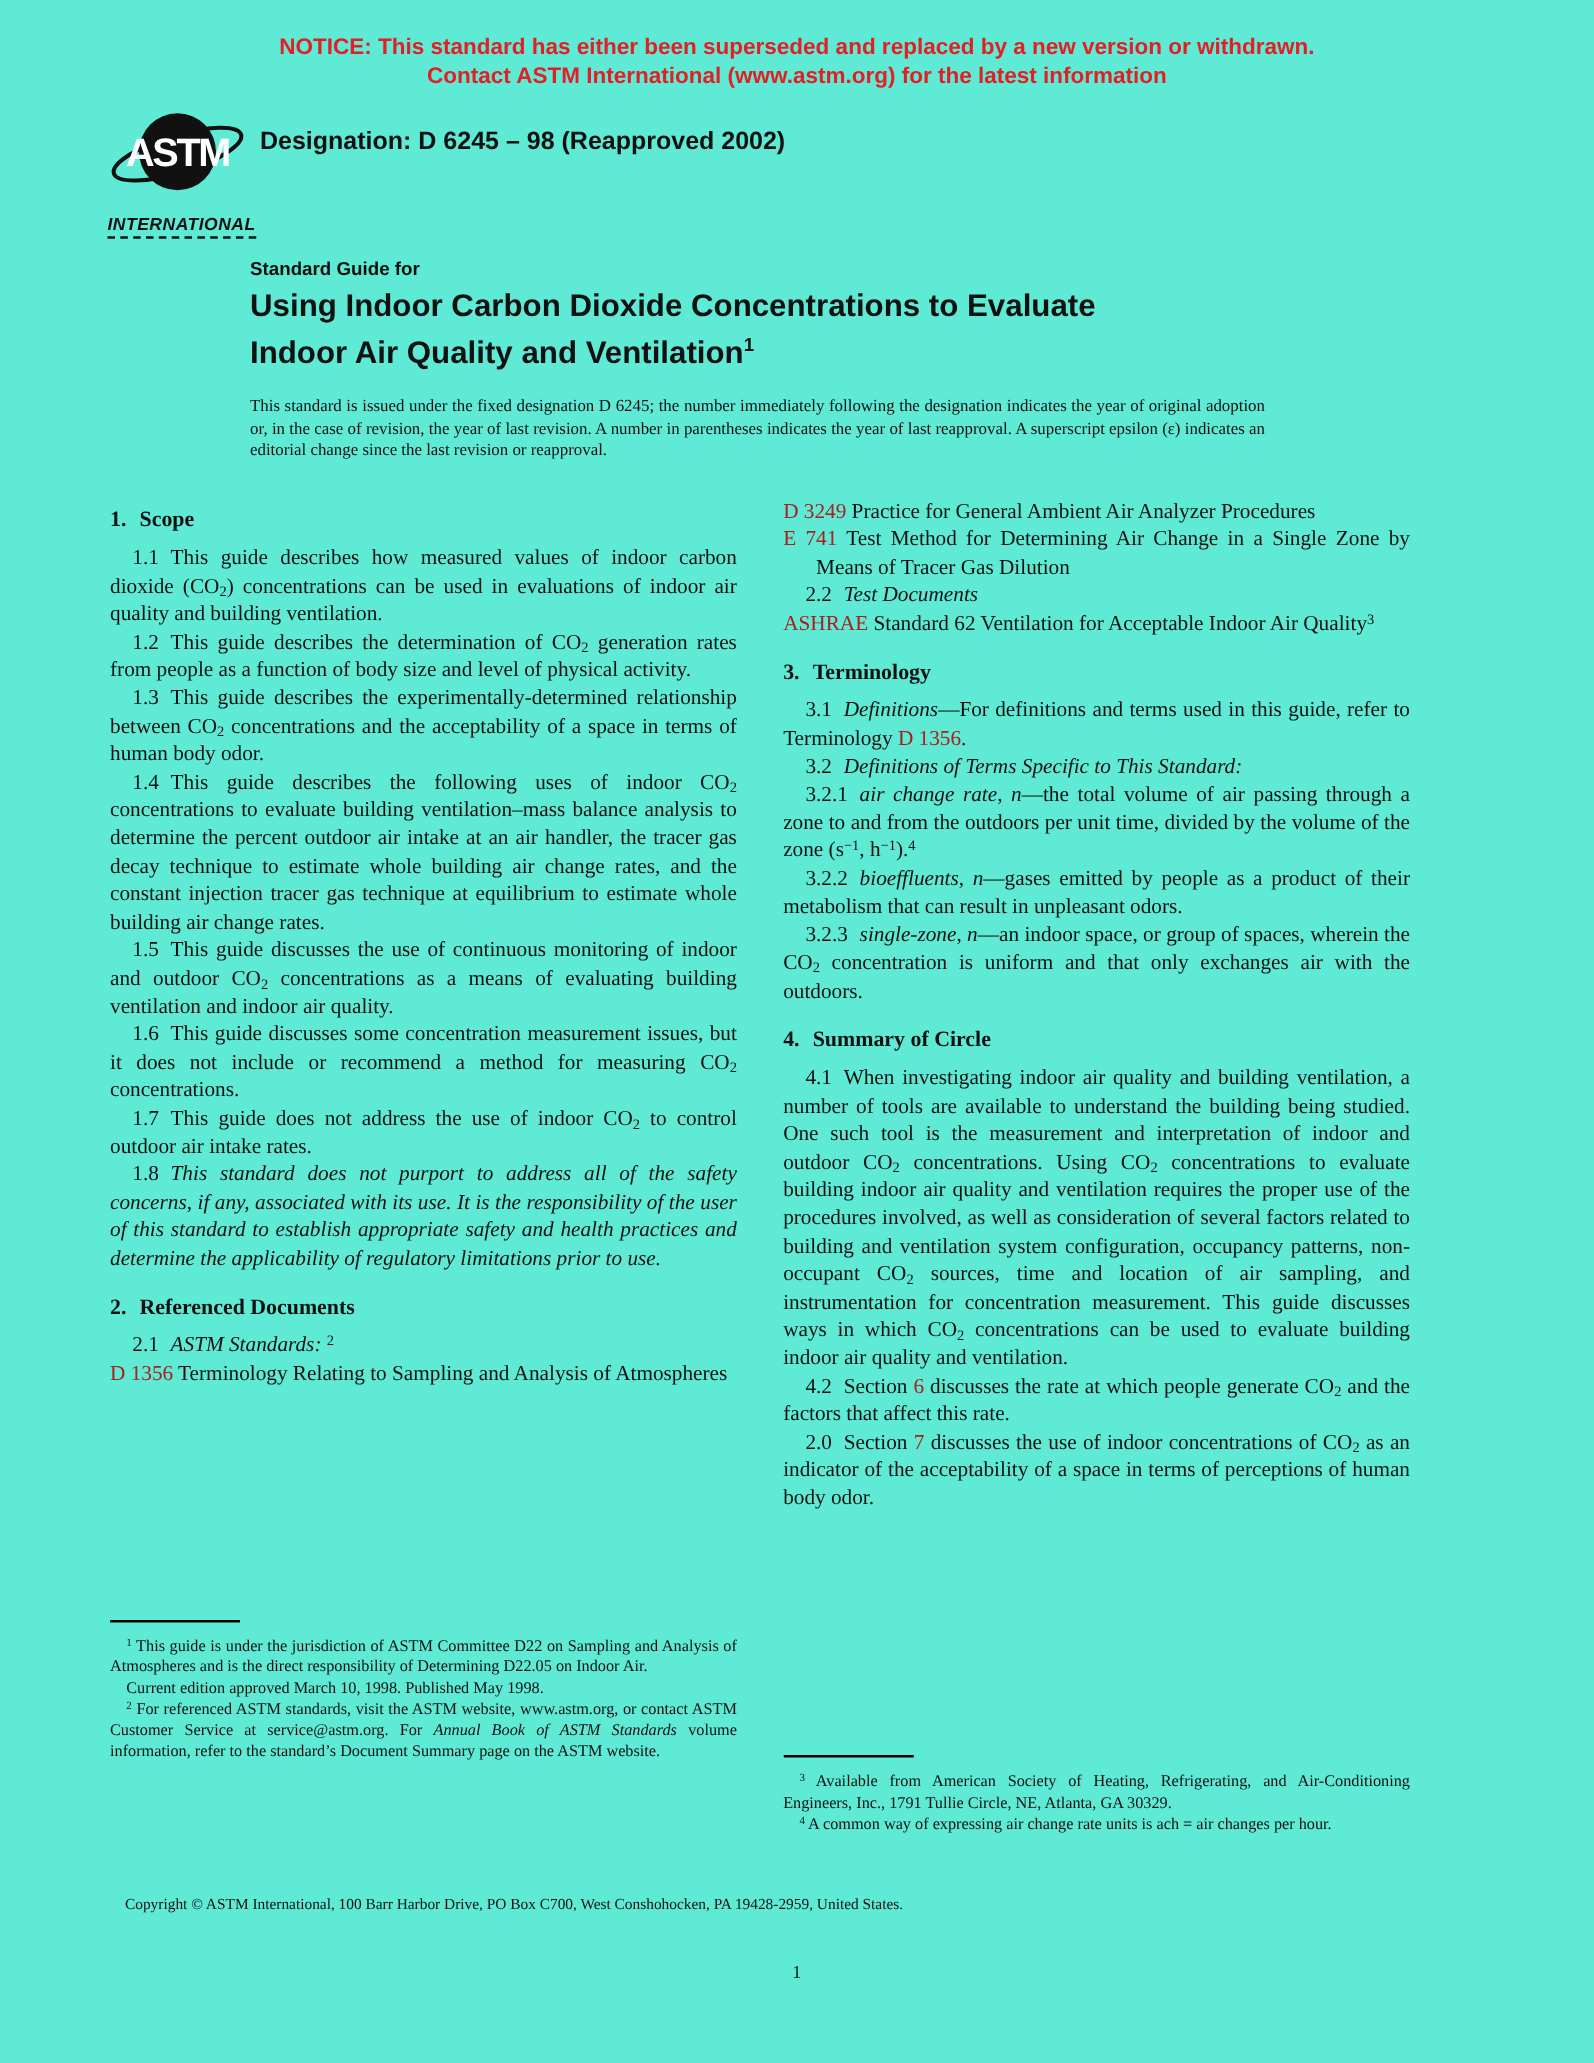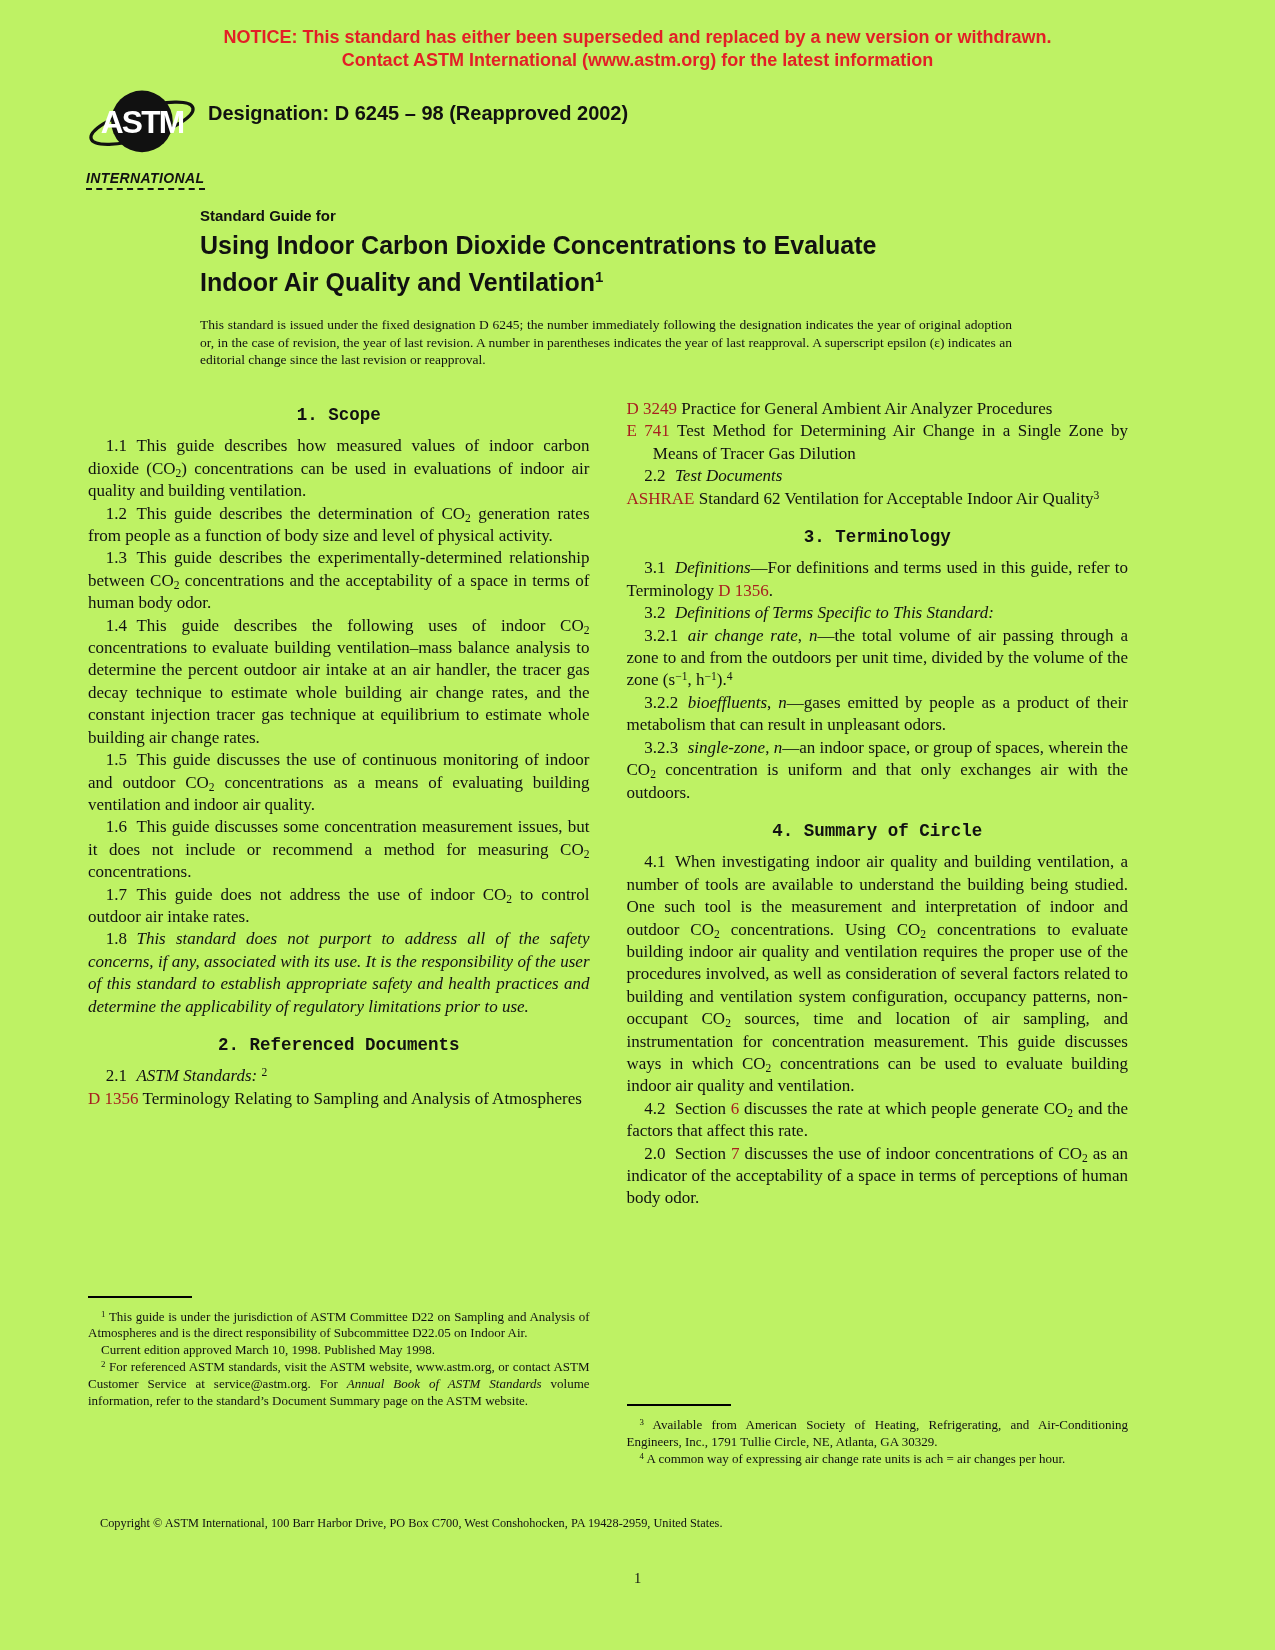--- a/index.html
+++ b/index.html
@@ -1,17 +1,17 @@
 <!DOCTYPE html>
 <html style="--red-notice: #e31f26; --red-link: #a8201f;"><head>
 <meta charset="utf-8">
 <style>
   html,body{margin:0;padding:0;background:#888;}
   .page{
-    position:relative;width:1275px;height:1650px;background:#bef264;margin:0 auto;
+    position:relative;width:1275px;height:1650px;background:#5eead4;margin:0 auto;
     font-family:"Liberation Serif", serif;color:#111;overflow:hidden;
   }
   
   .notice{
     position:absolute;top:26px;left:0;width:100%;text-align:center;
     font-family:"Liberation Sans", sans-serif;font-weight:bold;
     font-size:18px;line-height:23px;color:var(--red-notice,#e31f26);
   }
   
   .logo-wrap{position:absolute;left:86px;top:84px;width:118px;}
@@ -34,22 +34,22 @@
     position:absolute;left:200px;top:316px;width:812px;
     font-size:13.5px;line-height:17.6px;text-align:justify;
   }
   
   .cols{position:absolute;left:88px;top:398px;width:1040px;display:flex;gap:37px;}
   .col{flex:1;display:flex;flex-direction:column;font-size:17px;line-height:22.4px;}
   .col-left{height:1012px;}
   .col-right{height:1070px;}
   .block{text-align:justify;}
   .block-heading{
-    font-weight:bold;font-size:17.5px;text-align:center;
-    margin-top:16px;margin-bottom:9px;font-family:Liberation Mono, monospace;
+    font-weight:bold;font-size:17.5px;text-align:left;
+    margin-top:16px;margin-bottom:9px;
   }
   .block-heading:first-child{margin-top:6px;}
   .block-para{text-indent:1.05em;}
   .block-ref{padding-left:1.55em;text-indent:-1.55em;}
   .s-i{font-style:italic;}
   .s-link{color:var(--red-link,#a8201f);}
   .s-sub{font-size:68%;vertical-align:-0.25em;line-height:0;}
   .s-sup{font-size:68%;vertical-align:0.45em;line-height:0;}
   .s-num{margin-right:0.55em;}
   .s-hnum{margin-right:0.6em;}
@@ -102,21 +102,21 @@
           <div class="block block-para"><span class="s-num">1.6</span><span>This guide discusses some concentration measurement issues, but it does not include or recommend a method for measuring CO</span><span class="s-sub">2</span><span> concentrations.</span></div>
           <div class="block block-para"><span class="s-num">1.7</span><span>This guide does not address the use of indoor CO</span><span class="s-sub">2</span><span> to control outdoor air intake rates.</span></div>
           <div class="block block-para"><span class="s-num">1.8</span><span class="s-i">This standard does not purport to address all of the safety concerns, if any, associated with its use. It is the responsibility of the user of this standard to establish appropriate safety and health practices and determine the applicability of regulatory limitations prior to use.</span></div>
           <div class="block block-heading"><span class="s-hnum">2.</span><span>Referenced Documents</span></div>
           <div class="block block-para"><span class="s-num">2.1</span><span class="s-i">ASTM Standards:</span><span> </span><span class="s-sup">2</span></div>
           <div class="block block-ref"><span class="s-link">D 1356</span><span> Terminology Relating to Sampling and Analysis of Atmospheres</span></div>
         </div>
       <div class="fnblock">
         <div class="fnsep"></div>
         <div>
-            <div class="footnote"><span class="s-sup">1</span><span> This guide is under the jurisdiction of ASTM Committee D22 on Sampling and Analysis of Atmospheres and is the direct responsibility of Subcommittee D22.05 on Indoor Air.</span></div>
+            <div class="footnote"><span class="s-sup">1</span><span> This guide is under the jurisdiction of ASTM Committee D22 on Sampling and Analysis of Atmospheres and is the direct responsibility of Determining D22.05 on Indoor Air.</span></div>
             <div class="footnote"><span>Current edition approved March 10, 1998. Published May 1998.</span></div>
             <div class="footnote"><span class="s-sup">2</span><span> For referenced ASTM standards, visit the ASTM website, www.astm.org, or contact ASTM Customer Service at service@astm.org. For </span><span class="s-i">Annual Book of ASTM Standards</span><span> volume information, refer to the standard’s Document Summary page on the ASTM website.</span></div>
           </div>
       </div>
     </div>
     <div class="col col-right">
       <div>
           <div class="block block-ref"><span class="s-link">D 3249</span><span> Practice for General Ambient Air Analyzer Procedures</span></div>
           <div class="block block-ref"><span class="s-link">E 741</span><span> Test Method for Determining Air Change in a Single Zone by Means of Tracer Gas Dilution</span></div>
           <div class="block block-para"><span class="s-num">2.2</span><span class="s-i">Test Documents</span></div>

